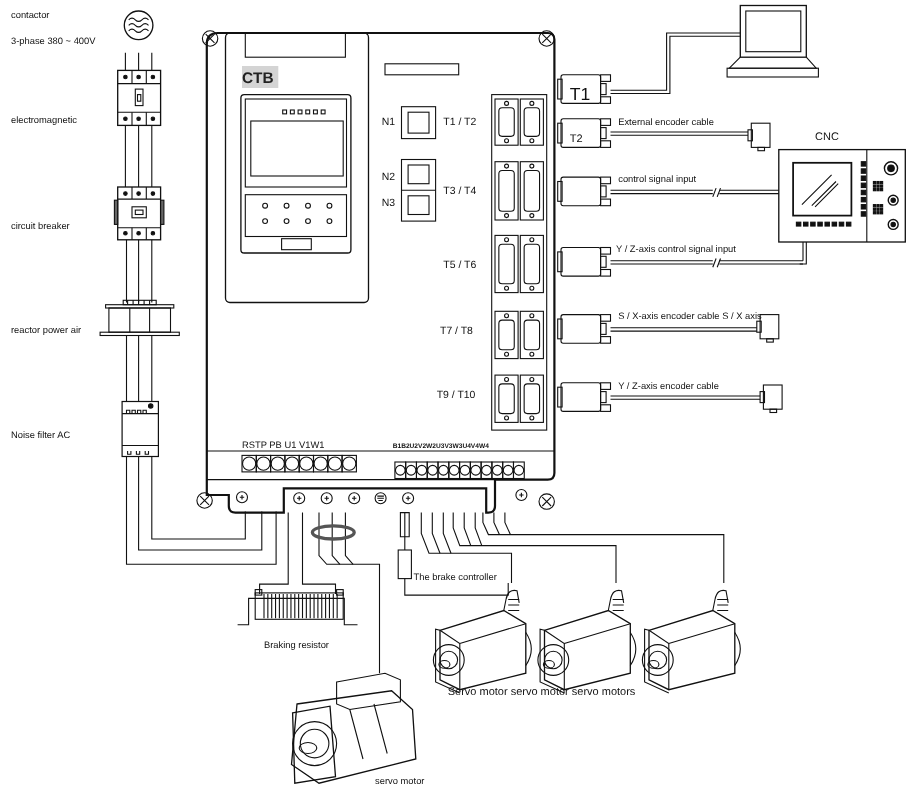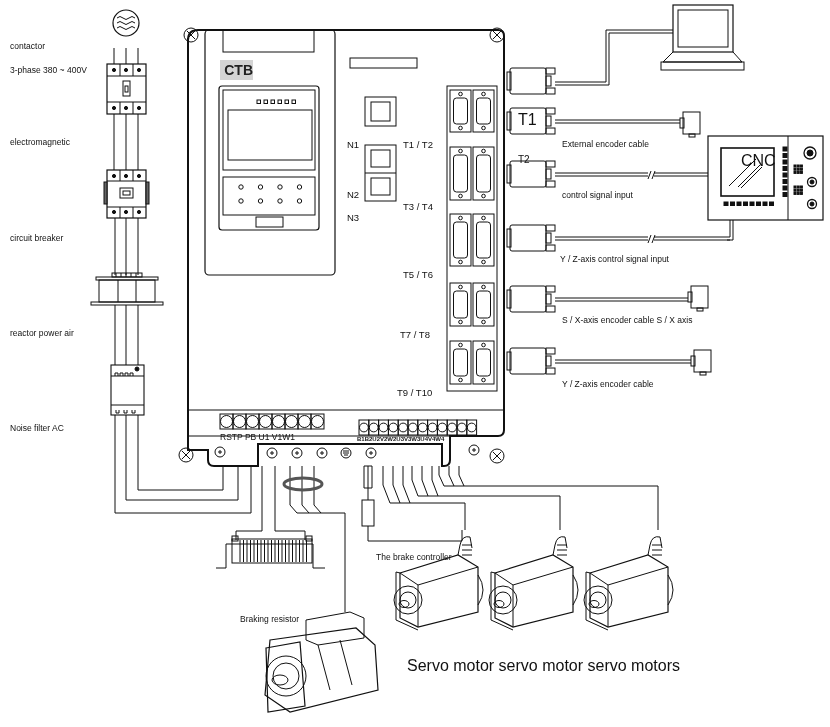--- a/index.html
+++ b/index.html
@@ -1,21 +1,21 @@
 <!DOCTYPE html>
 <html><head>
 <meta charset="utf-8">
 <style>
   html, body { margin:0; padding:0; background:#ffffff; }
   body { width:830px; height:727px; position:relative; overflow:hidden; font-family:"Liberation Sans", sans-serif; }
   svg#diagram { position:absolute; left:0; top:0; }
-  .lbl { position:absolute; font-family:"Liberation Sans", sans-serif; font-size:8.5px; color:#111; white-space:nowrap; line-height:1;margin-top:33px; }
+  .lbl { position:absolute; font-family:"Liberation Sans", sans-serif; font-size:8.5px; color:#111; white-space:nowrap; line-height:1; }
   .lbl-md { font-size:9.5px; font-weight:normal; }
-  .lbl-lg { font-size:16px; }
-  .ctb { position:absolute; left:220px; top:60px; width:33px; height:20px; background:#d4d4d4; font-size:14px; font-weight:bold; color:#222; text-align:right; line-height:20px; font-family:"Liberation Sans", sans-serif; }
+  .lbl-lg { font-size:10px; }
+  .ctb { position:absolute; left:220px; top:60px; width:33px; height:20px; background:#d4d4d4; font-size:14px; font-weight:bold; color:#222; text-align:left; line-height:20px; font-family:"Liberation Sans", sans-serif; }
 </style>
 </head>
 <body>
 
 <svg id="diagram" width="830" height="727" viewBox="0 0 830 727" xmlns="http://www.w3.org/2000/svg" fill="none" stroke="#111" stroke-width="1">
 
   <g>
     <circle cx="126" cy="23" r="13" stroke-width="1.2"></circle>
     <path d="M117 18 q3 -3 6 0 t6 0 t6 0 M117 23 q3 -3 6 0 t6 0 t6 0 M117 28 q3 -3 6 0 t6 0 t6 0"></path>
   </g>

